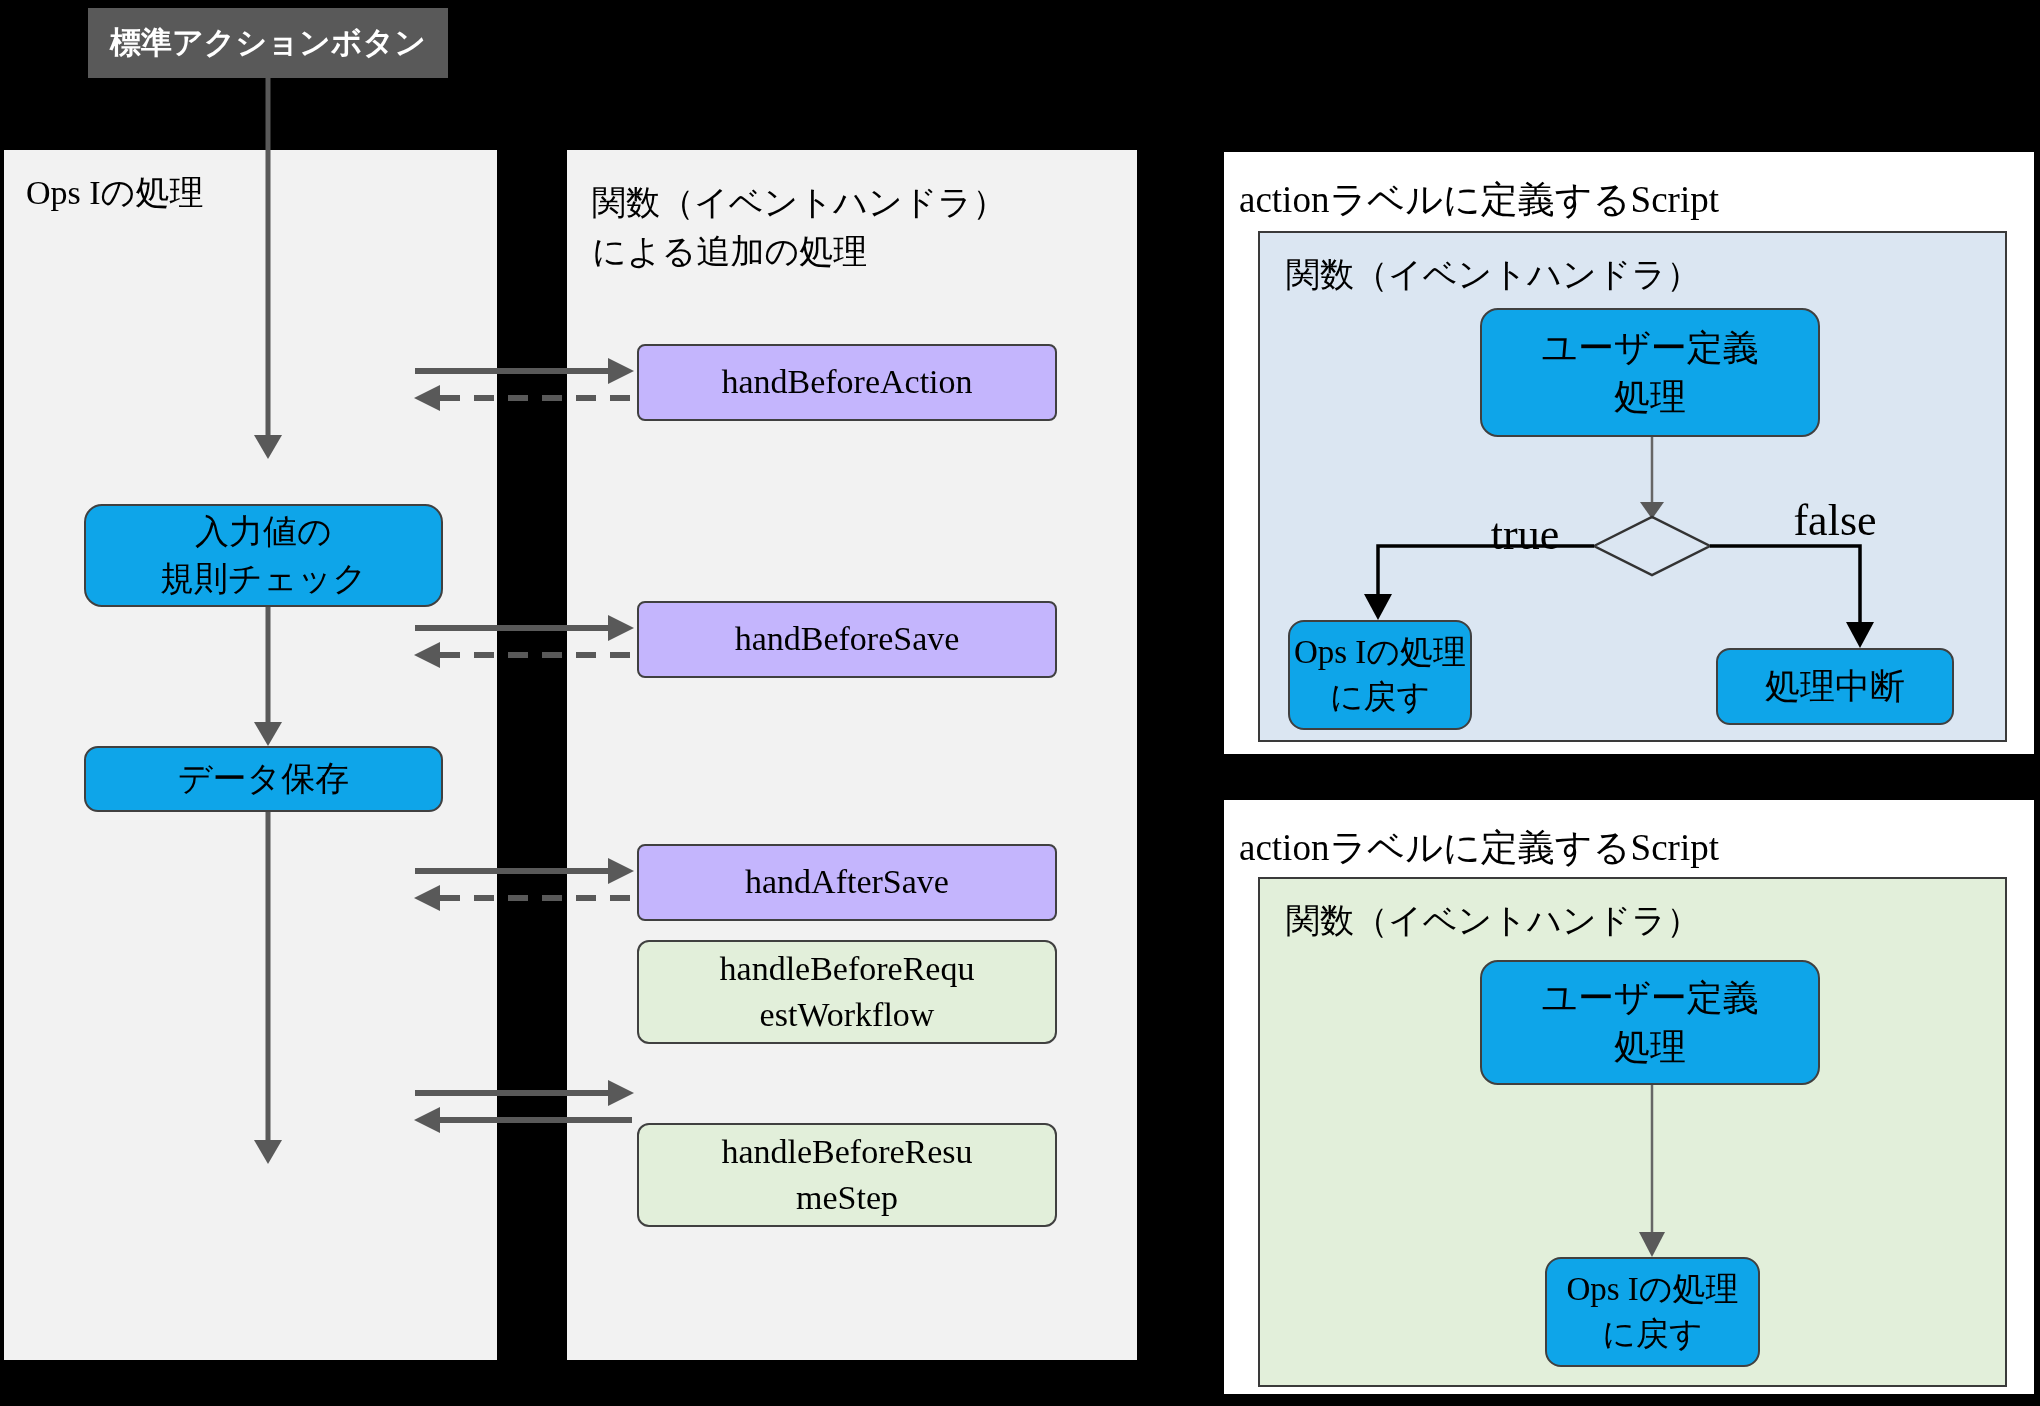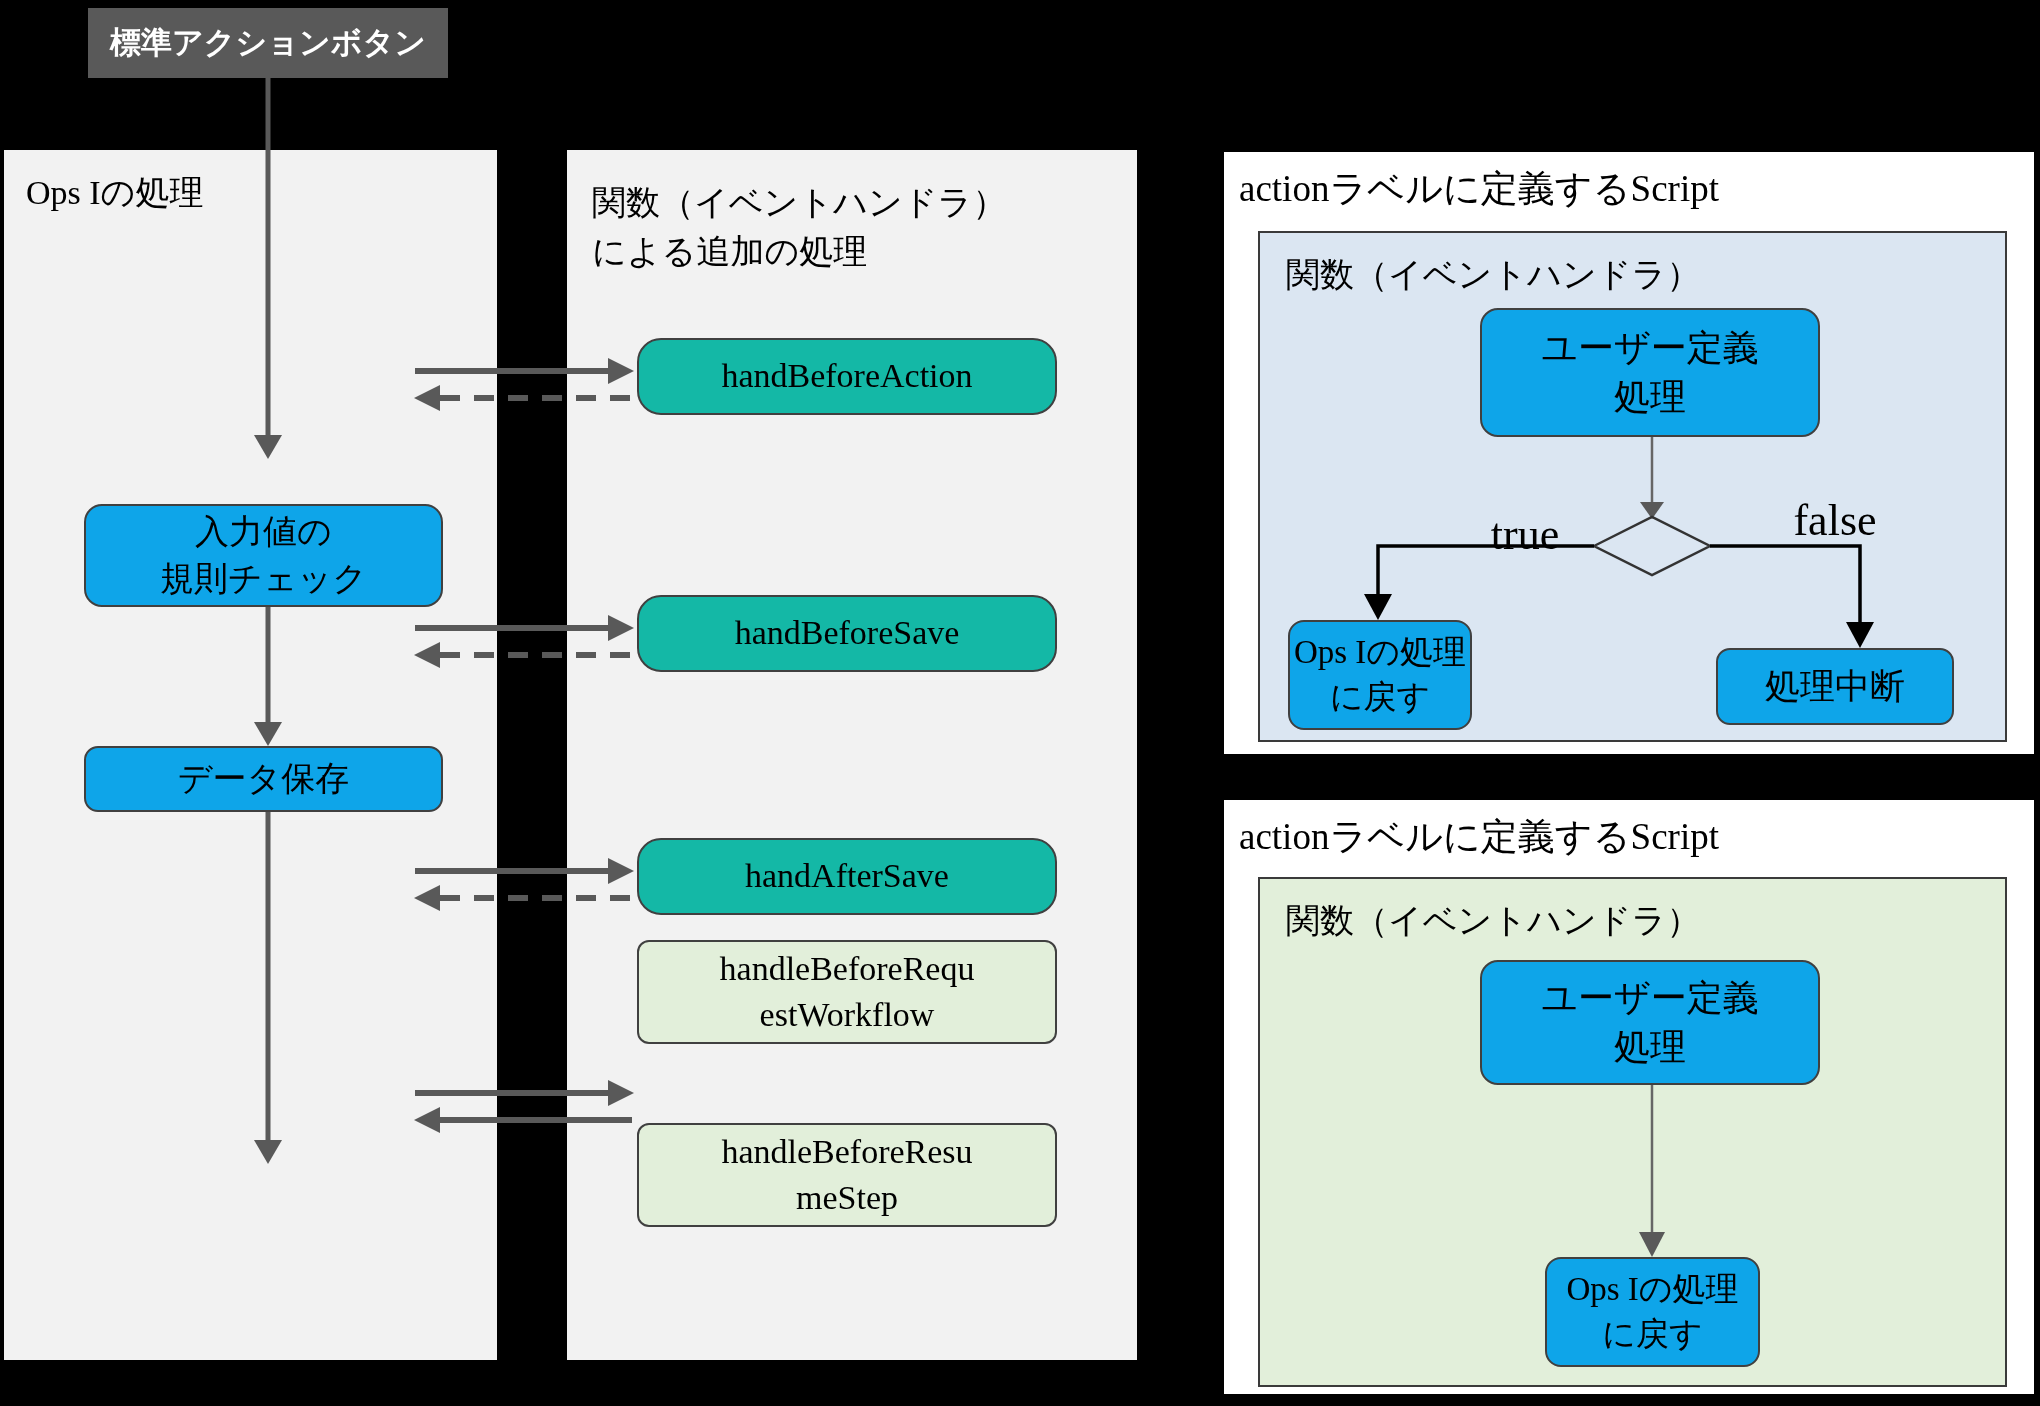--- a/index.html
+++ b/index.html
@@ -14,26 +14,26 @@
   .panel-white{position:absolute;background:#ffffff;border:3px solid #000;box-sizing:border-box;}
   .subpanel{position:absolute;border:2px solid #3a3a3a;box-sizing:border-box;}
   .subpanel.blue{background:#dbe6f2;}
   .subpanel.green{background:#e2efda;}
   .node{
     position:absolute;display:flex;flex-direction:column;
     align-items:center;justify-content:center;text-align:center;
     background:#0ea5e9;border:2px solid #404040;border-radius:18px;
     font-size:34px;line-height:1.36;color:#000;box-sizing:border-box;
   }
-  .node.blue{background:#14b8a6;border-radius:24px;}
+  .node.blue{background:#c4b5fd;border-radius:8px;margin-top:6px;}
   .node.green{background:#e2efda;border-radius:12px;}
   .node span{display:block;}
   .lbl{position:absolute;color:#000;}
   .title{font-size:34px;}
-  .big-title{font-size:37px;}
+  .big-title{font-size:37px;margin-top:11px;}
   .tf{font-size:44px;text-align:center;}
   #top-button{
     position:absolute;left:88px;top:8px;width:360px;height:70px;
     background:#595959;color:#fff;font-weight:bold;font-size:31px;
     display:flex;align-items:center;justify-content:center;
   }
   svg{position:absolute;left:0;top:0;pointer-events:none;}
 </style>
 </head>
 <body>

